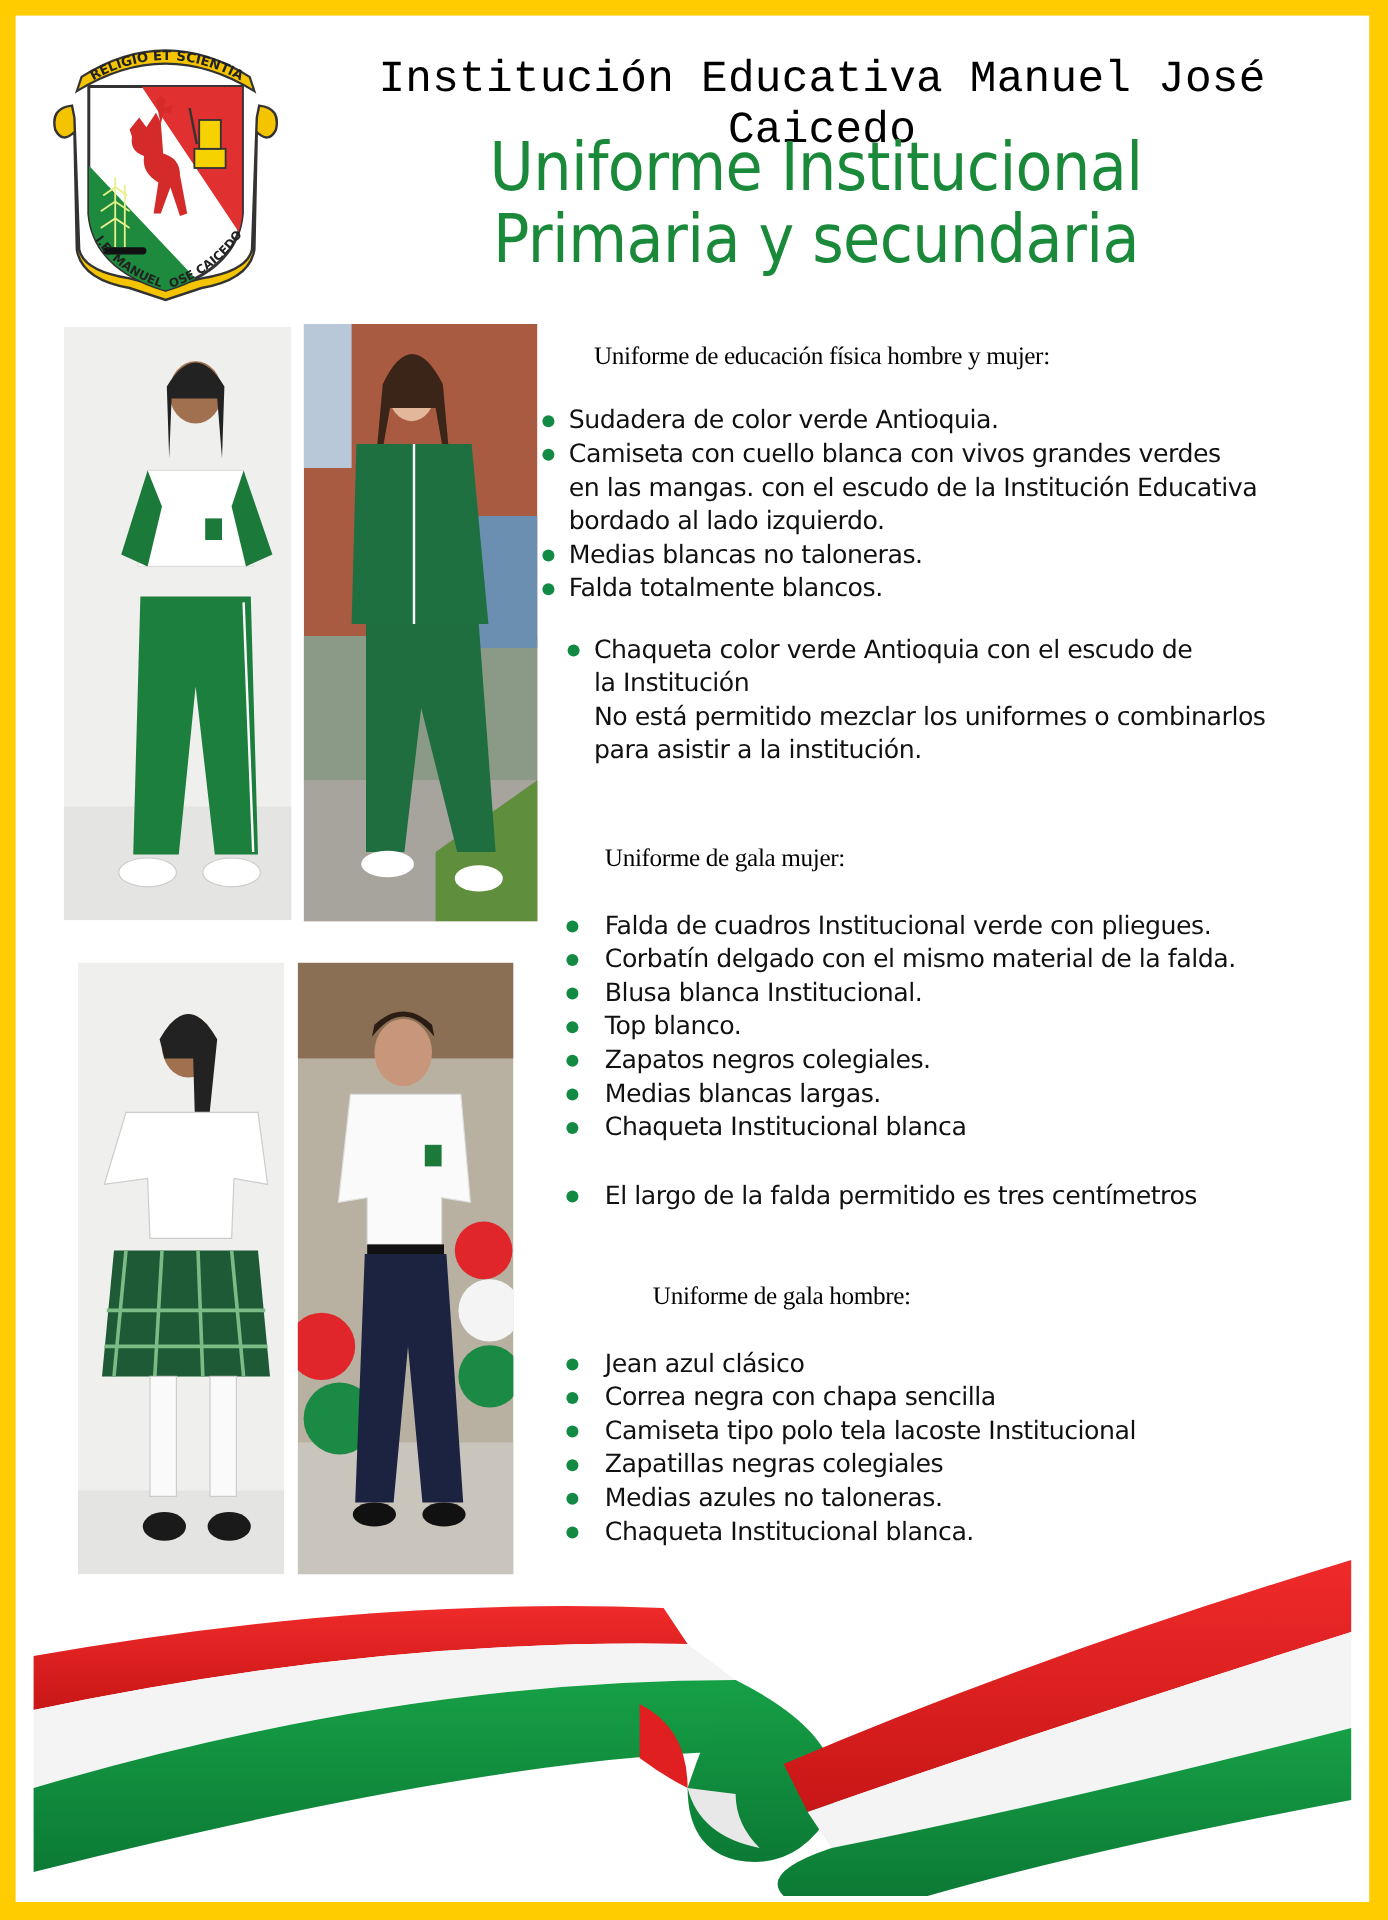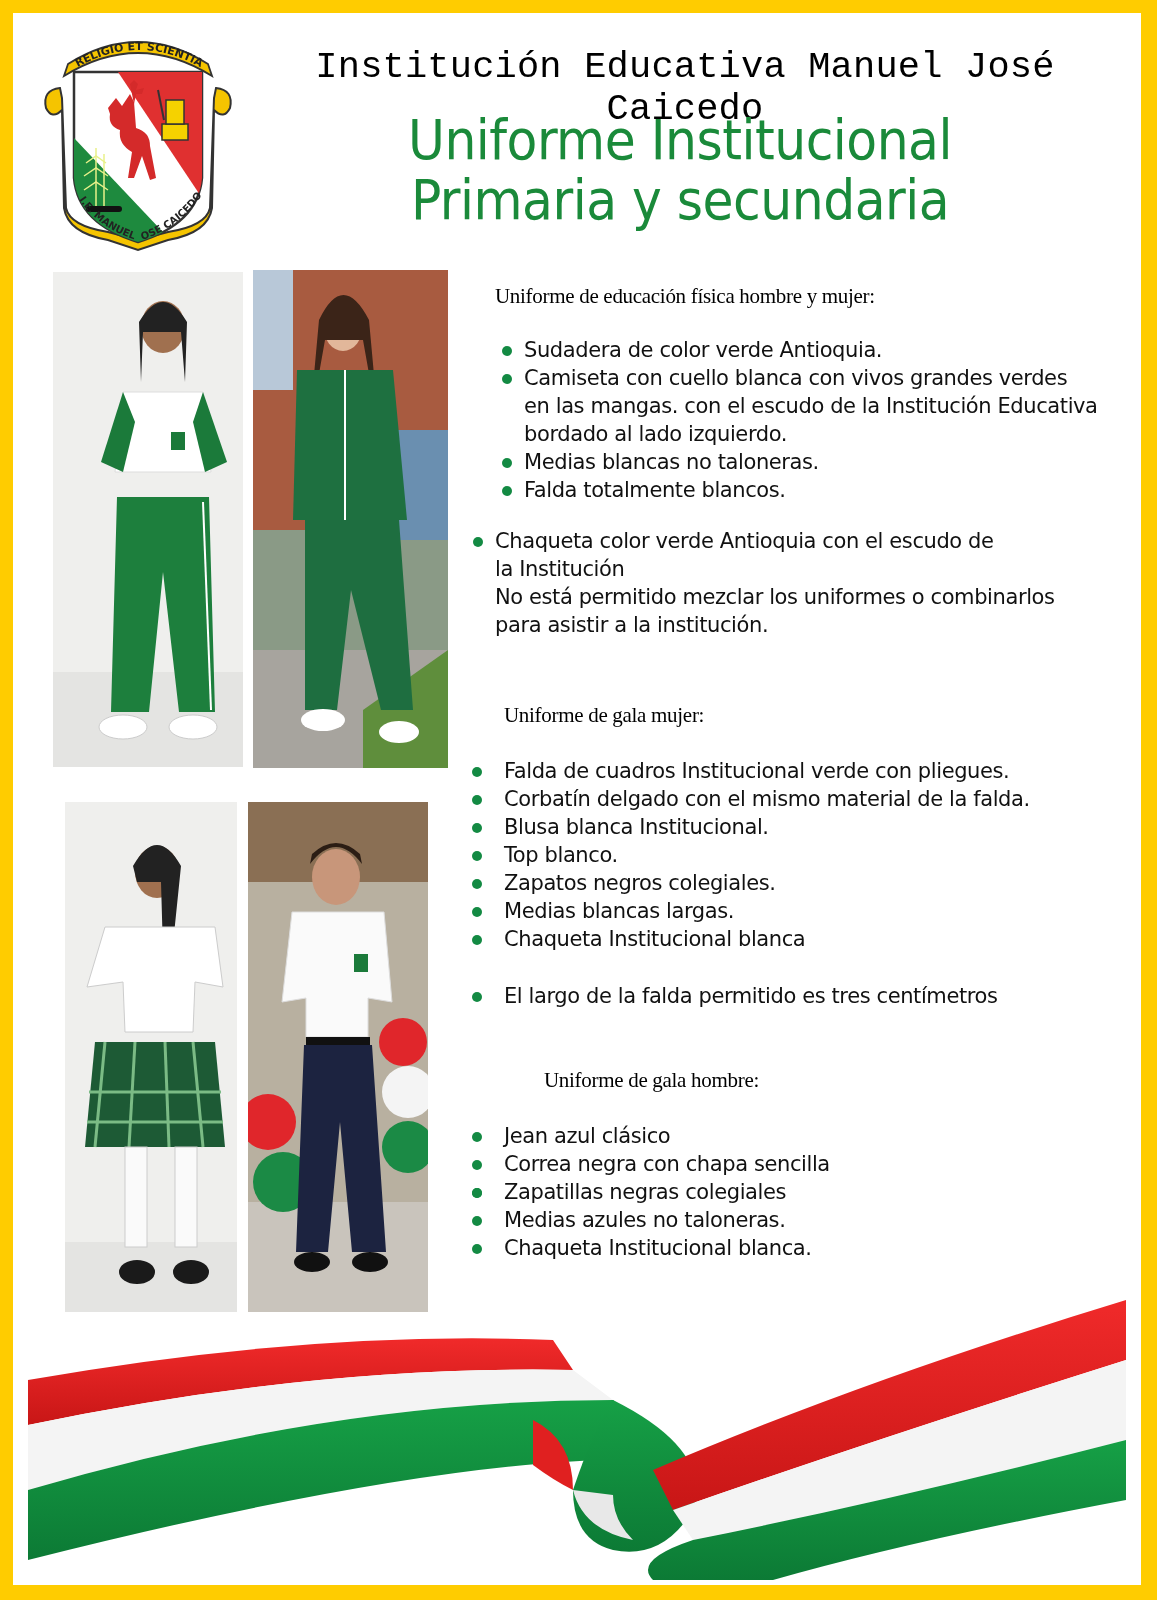--- a/index.html
+++ b/index.html
@@ -164,21 +164,21 @@
     <path d="M44 110 L136 110 L144 200 L120 196 L120 235 L58 235 L58 196 L34 200 Z" fill="#fafafa" stroke="#ddd"></path>
     <rect x="106" y="152" width="14" height="18" fill="#1b7a3a"></rect>
     <rect x="58" y="235" width="64" height="8" fill="#111"></rect>
     <path d="M56 243 L124 243 L138 450 L104 450 L92 320 L80 450 L48 450 Z" fill="#1c2340"></path>
     <ellipse cx="64" cy="460" rx="18" ry="10" fill="#111"></ellipse>
     <ellipse cx="122" cy="460" rx="18" ry="10" fill="#111"></ellipse>
   </svg>
 </div>
 
 <div class="section-title" style="left:495px;top:284px;">Uniforme de educación física hombre y mujer:</div>
-<ul class="list" style="left:524px;top:336px;">
+<ul class="list" style="left:474px;top:336px;">
   <li>
       <span class="dot" style="left:-22px"></span>
       <div>Sudadera de color verde Antioquia.</div>
     </li>
   <li>
       <span class="dot" style="left:-22px"></span>
     <div>Camiseta con cuello blanca con vivos grandes verdes</div>
     <div>en las mangas. con el escudo de la Institución Educativa</div>
     <div>bordado al lado izquierdo.</div>
   </li>
@@ -215,21 +215,21 @@
   <li>
       <span class="dot" style="left:-32px"></span>
     <div>El largo de la falda permitido es tres centímetros</div>
   </li>
 </ul>
 
 <div class="section-title" style="left:504px;top:1068px;margin-left:40px;">Uniforme de gala hombre:</div>
 <ul class="list" style="left:504px;top:1122px;">
   <li><span class="dot" style="left:-32px"></span><span>Jean azul clásico</span></li>
   <li><span class="dot" style="left:-32px"></span><span>Correa negra con chapa sencilla</span></li>
-  <li><span class="dot" style="left:-32px"></span></li>
+  <li><span class="dot" style="left:-32px"></span><span>Camiseta tipo polo tela lacoste Institucional</span></li>
   <li><span class="dot" style="left:-32px"></span><span>Zapatillas negras colegiales</span></li>
   <li><span class="dot" style="left:-32px"></span><span>Medias azules no taloneras.</span></li>
   <li><span class="dot" style="left:-32px"></span><span>Chaqueta Institucional blanca.</span></li>
 </ul>
 
 <div class="ribbon">
   <svg viewBox="0 0 1128 290" width="1128" height="290" preserveAspectRatio="none">
     <defs>
       <linearGradient id="gg" x1="0" y1="0" x2="0" y2="1">
         <stop offset="0" stop-color="#16a046"></stop>

